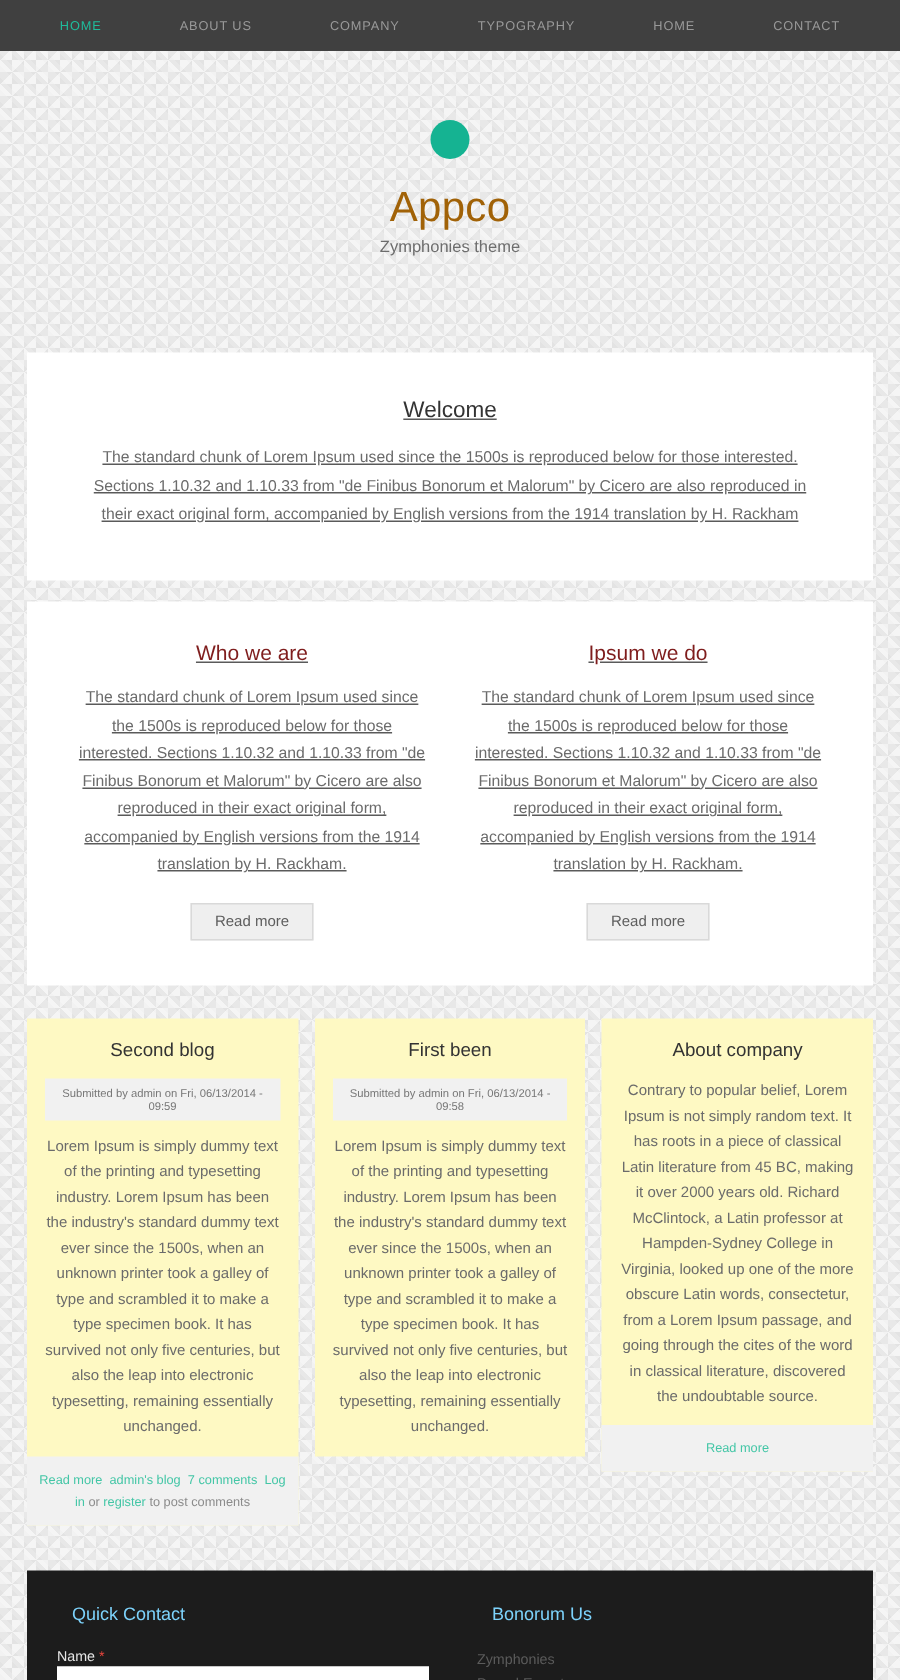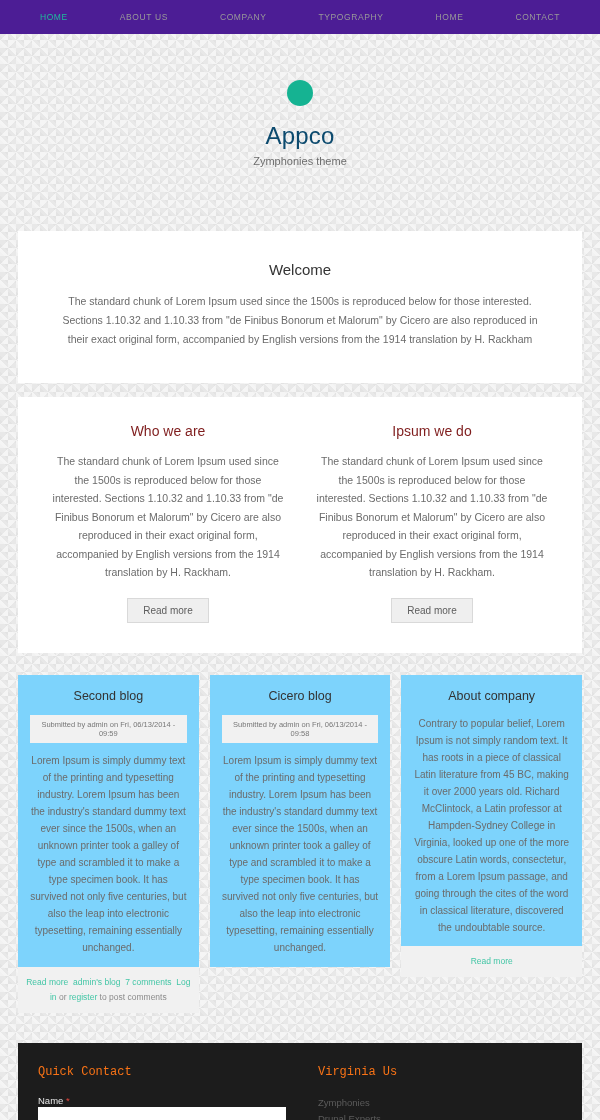--- a/index.html
+++ b/index.html
@@ -15,21 +15,21 @@
       linear-gradient(45deg, rgba(255,255,255,.55) 25%, transparent 25%, transparent 75%, rgba(255,255,255,.55) 75%),
       linear-gradient(-45deg, rgba(255,255,255,.55) 25%, transparent 25%, transparent 75%, rgba(255,255,255,.55) 75%),
       linear-gradient(45deg, rgba(0,0,0,.022) 25%, transparent 25%, transparent 75%, rgba(0,0,0,.022) 75%);
     background-size: 16px 16px, 16px 16px, 8px 8px;
     background-position: 0 0, 8px 8px, 0 0;
     overflow:hidden;
   }
 
   
   .topbar {
-    background:#4c1d95;
+    background:#404040;
     height:34px;
     display:flex;
     align-items:center;
     justify-content:center;
   }
   .nav { display:flex; align-items:center; }
   .nav-item {
     font-size:8.5px;
     letter-spacing:.6px;
     color:#999999;
@@ -45,36 +45,37 @@
     text-align:center;
     padding:46px 0 64px;
   }
   .logo-dot {
     width:26px; height:26px;
     border-radius:50%;
     background:#15b392;
     margin:0 auto 16px;
   }
   .site-name {
-    font-size:24px;
-    color:#0c4a6e;
+    font-size:28px;
+    color:#a16207;
     font-weight:400;
     margin:0 0 5px;
     letter-spacing:.2px;
   }
   .site-slogan {
     font-size:11px;
     color:#6d6d6d;
     margin:0;
   }
 
   
   .panel {
     background:#ffffff;
     margin:0 18px;
+    text-decoration:underline;
   }
 
   
   .welcome { padding:30px 34px 34px; text-align:center; }
   .welcome h2 {
     margin:0 0 14px;
     font-size:15px;
     font-weight:400;
     color:#333333;
   }
@@ -114,21 +115,21 @@
   }
 
   
   .blog-row {
     display:flex;
     padding:22px 18px 24px;
     gap:11px;
     align-items:flex-start;
   }
   .card {
-    background:#7dd3fc;
+    background:#fef9c3;
     flex:1;
     padding:14px 12px 0;
     text-align:center;
   }
   .card h3 {
     margin:0 0 12px;
     font-size:12.5px;
     font-weight:400;
     color:#333333;
   }
@@ -167,25 +168,24 @@
   .footer {
     background:#1c1c1c;
     margin:6px 18px 0;
     padding:22px 20px 0;
     color:#9a9a9a;
   }
   .footer-cols { display:flex; }
   .footer-left { width:50%; padding-right:14px; }
   .footer-right { width:50%; padding-left:18px; }
   .footer h4 {
-    margin:0 0 16px;
+    margin:0 10px 16px;
     font-size:12px;
     font-weight:400;
-    color:#f97316;
-    font-family:Liberation Mono, monospace;
+    color:#7dd3fc;
   }
   .field-label {
     font-size:9.5px;
     color:#e6e6e6;
     margin:0 0 1px;
     display:block;
   }
   .req { color:#e4443c; }
   .txt-input {
     display:block;
@@ -251,21 +251,21 @@
       <a>admin's blog</a>&nbsp;
       <a>7 comments</a>&nbsp;
       <a>Log in</a>
       <span>or</span>
       <a>register</a>
       <span>to post comments</span>
     </div>
   </article>
 
   <article class="card">
-    <h3>Cicero blog</h3>
+    <h3>First been</h3>
     <div class="submitted">Submitted by admin on Fri, 06/13/2014 - 09:58</div>
     <p class="body">Lorem Ipsum is simply dummy text of the printing and typesetting industry. Lorem Ipsum has been the industry's standard dummy text ever since the 1500s, when an unknown printer took a galley of type and scrambled it to make a type specimen book. It has survived not only five centuries, but also the leap into electronic typesetting, remaining essentially unchanged.</p>
   </article>
 
   <article class="card about">
     <h3>About company</h3>
     <p class="body">Contrary to popular belief, Lorem Ipsum is not simply random text. It has roots in a piece of classical Latin literature from 45 BC, making it over 2000 years old. Richard McClintock, a Latin professor at Hampden-Sydney College in Virginia, looked up one of the more obscure Latin words, consectetur, from a Lorem Ipsum passage, and going through the cites of the word in classical literature, discovered the undoubtable source.</p>
     <div class="card-links single">
       <a>Read more</a>
     </div>
@@ -281,21 +281,21 @@
 
       <label class="field-label">
         <span>Name</span>
         <span class="req">*</span>
       </label>
       <input class="txt-input" type="text" value="" style="">
 
     </div>
 
     <div class="footer-right">
-      <h4>Virginia Us</h4>
+      <h4>Bonorum Us</h4>
       <div class="contact-lines">
         <div>Zymphonies</div>
         <div>Drupal Experts</div>
 
       </div>
 
     </div>
   </div>
 
 </footer>

